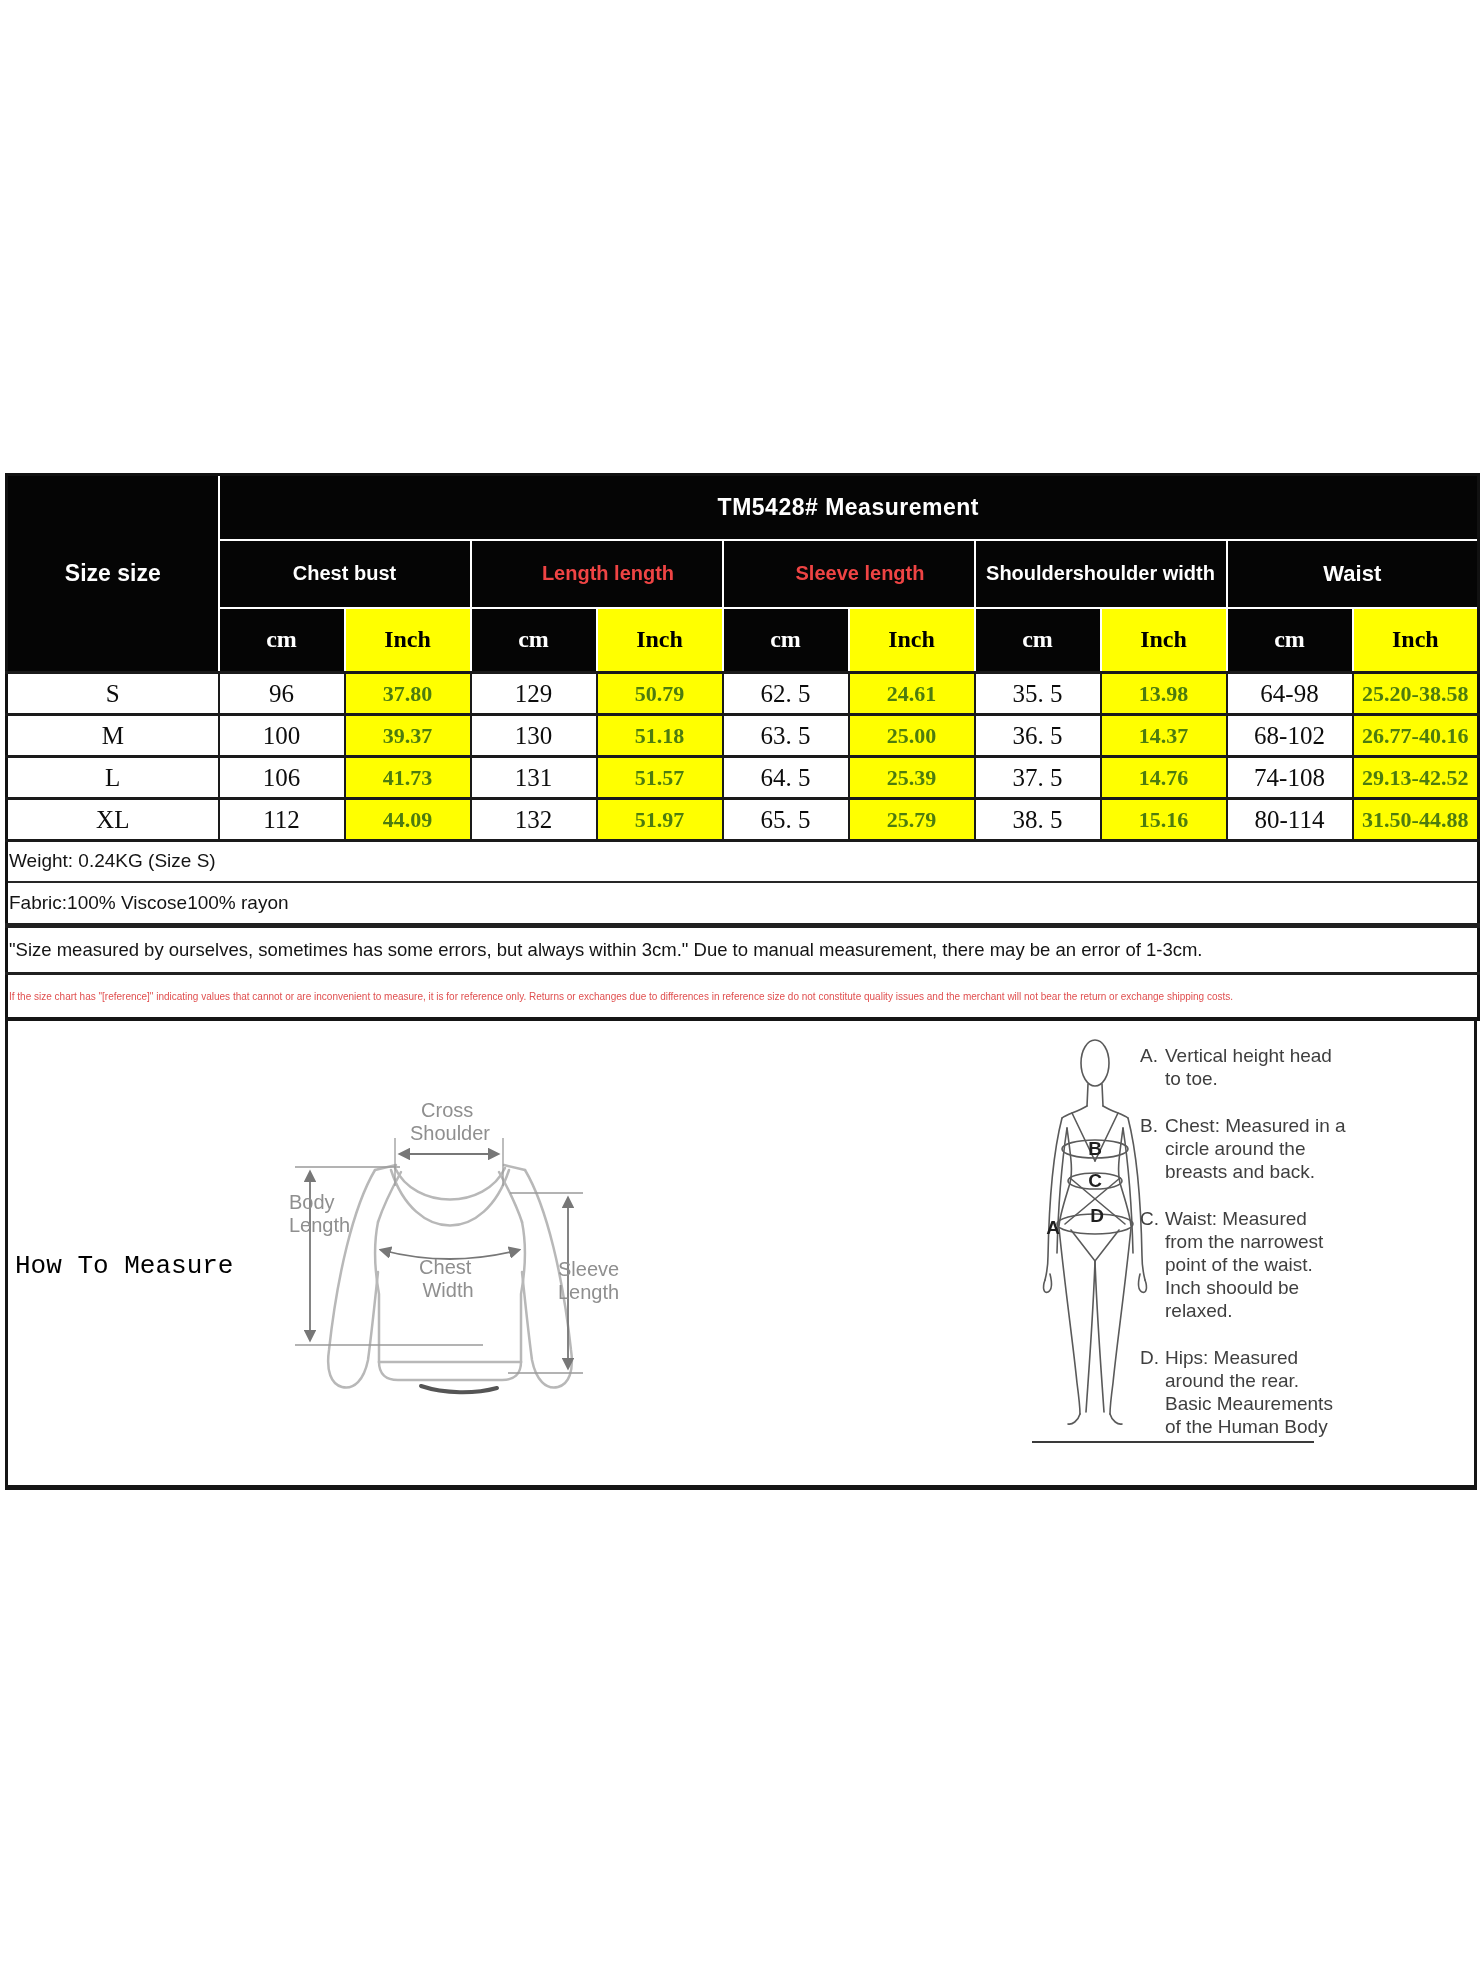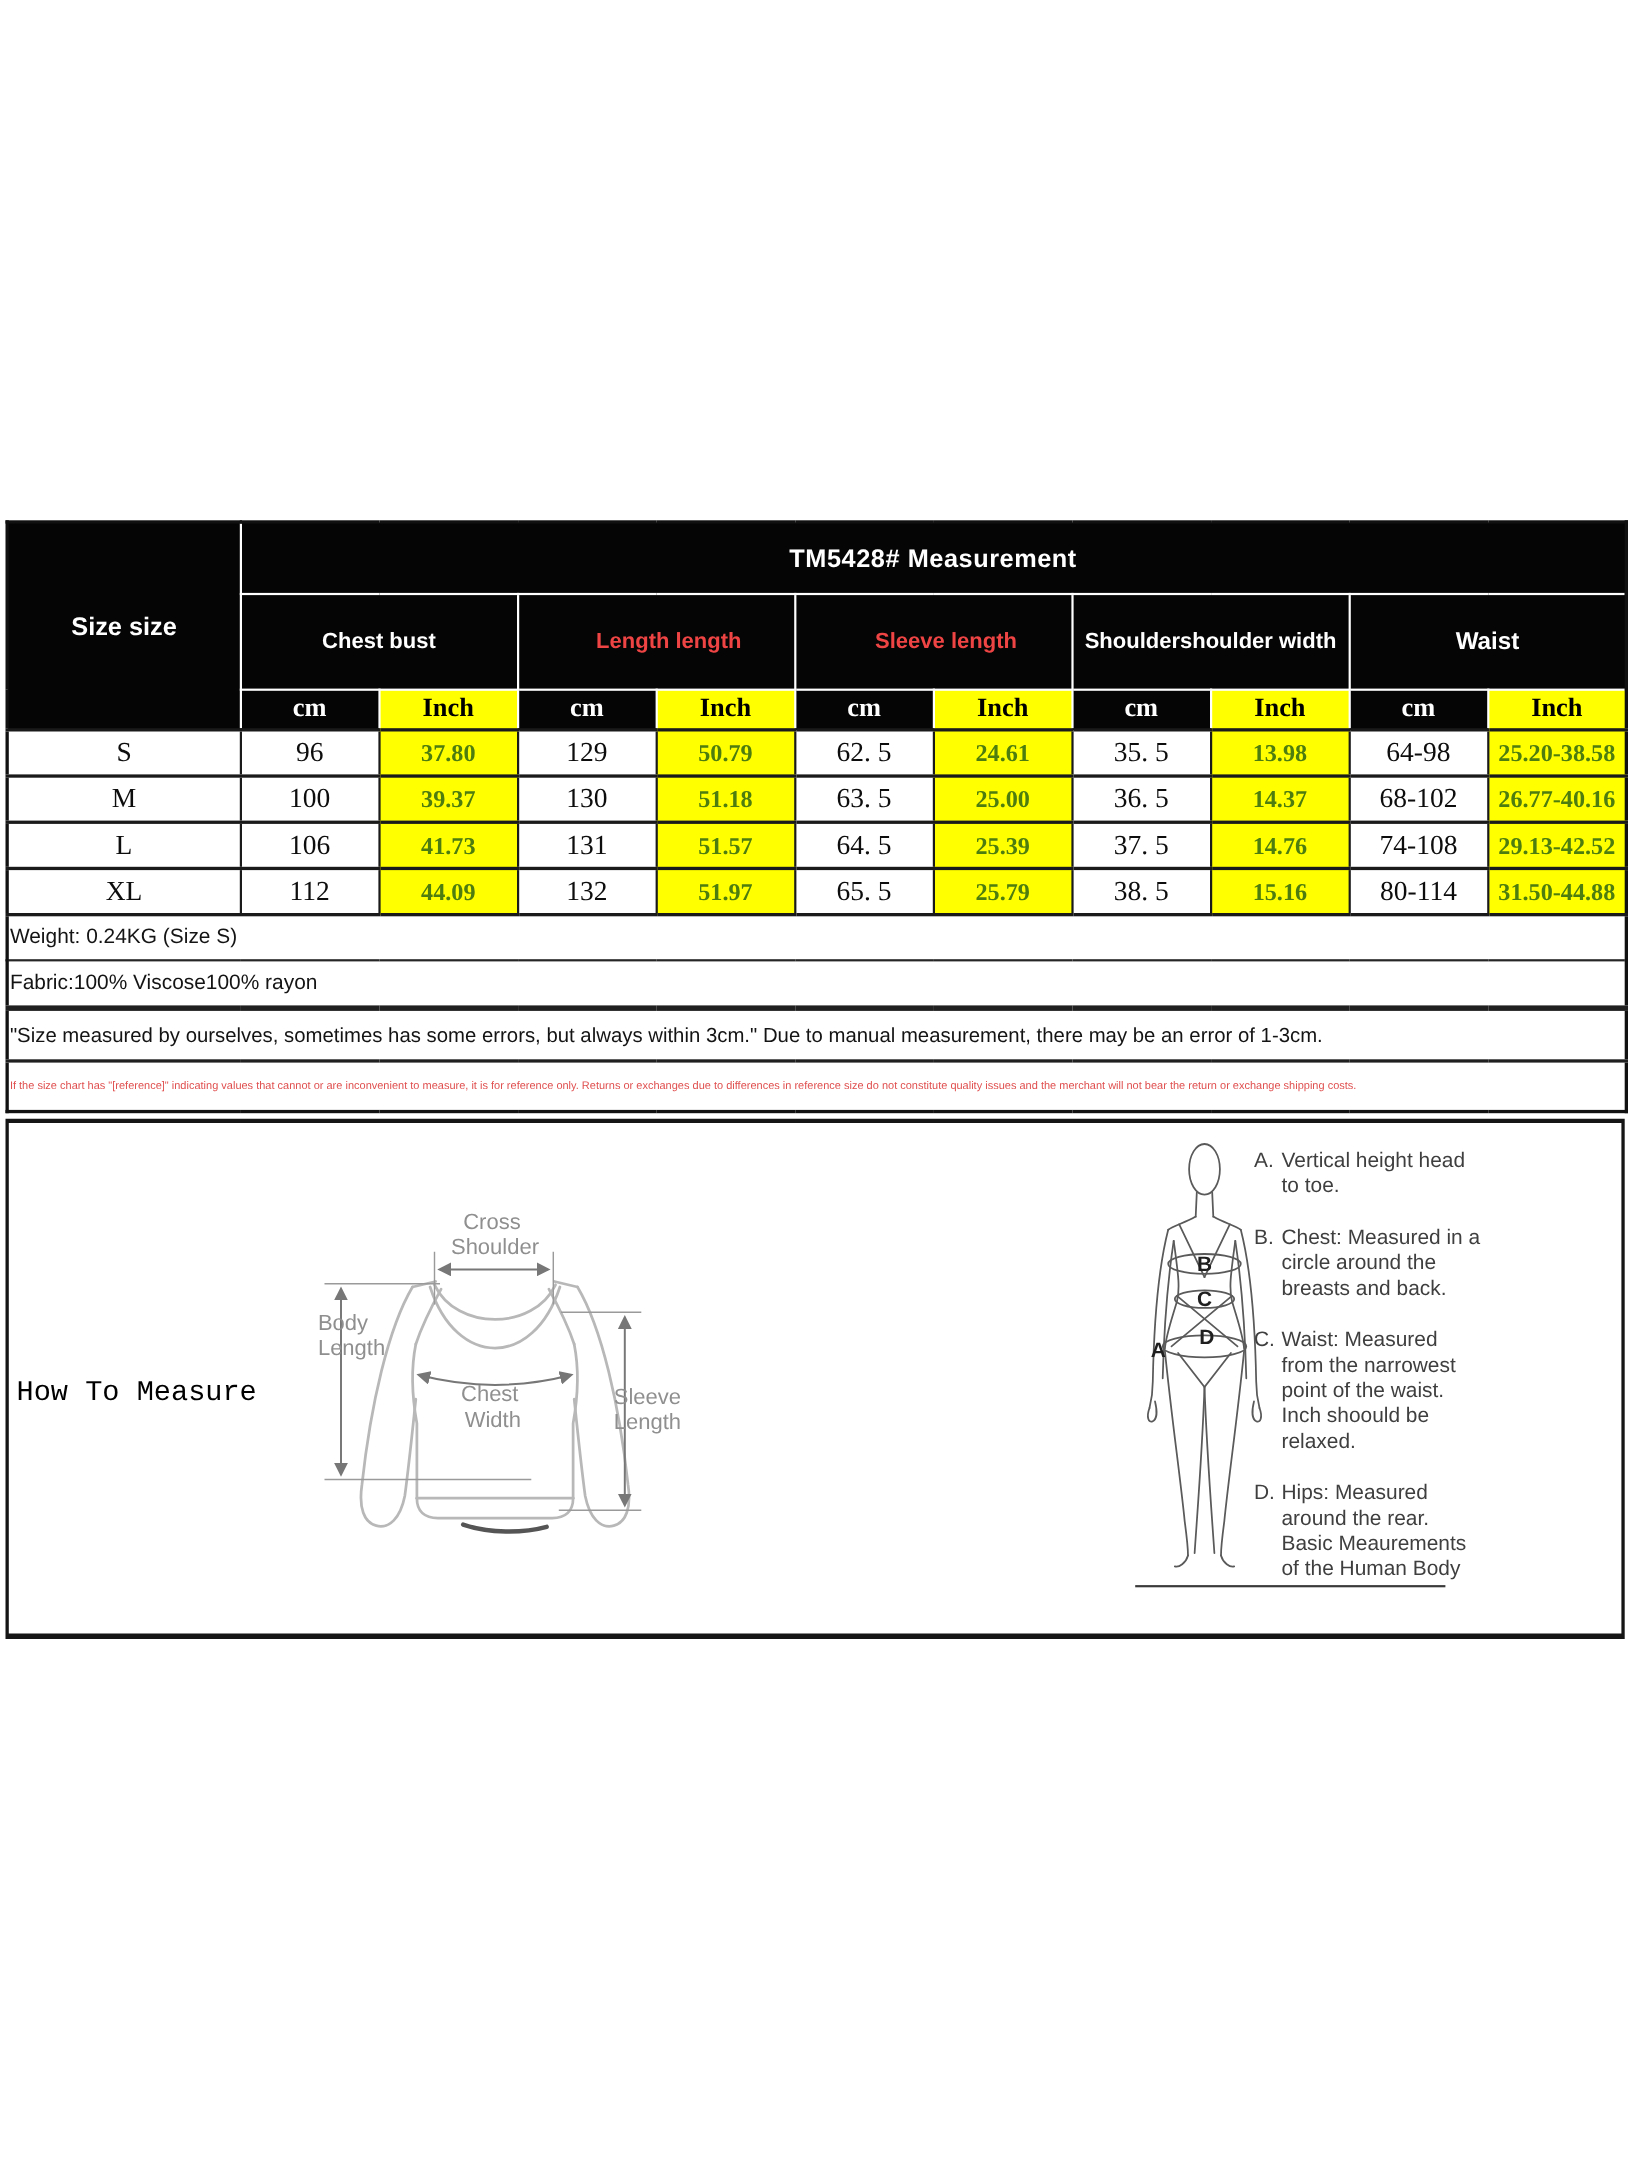--- a/index.html
+++ b/index.html
@@ -9,26 +9,26 @@
   
   table.size-table{position:absolute;left:5px;top:473px;width:1472px;
     border-collapse:collapse;table-layout:fixed;border:3px solid #111;}
   col.c-size{width:212px}
   col.c-d{width:126px}
   .hdr{background:#050505;color:#fff;border:2px solid #fff;
        text-align:center;vertical-align:middle;}
   tr.r-title{height:65px}
   .title-cell{font-size:23px;font-weight:bold;letter-spacing:.5px;}
   .size-hdr{font-size:23px;font-weight:600;}
-  tr.r-groups{height:87px}
+  tr.r-groups{height:68px}
   .group-cell{font-size:20px;font-weight:700;}
   .g-length,.g-sleeve{color:#ef4444;padding-left:24px;}
   .g-shoulder{font-size:20px;}
   .g-waist{font-size:22px;}
-  tr.r-units{height:37px}
+  tr.r-units{height:65px}
   .ucm,.uin{font-family:"Liberation Serif",serif;font-weight:700;font-size:24px;
     text-align:center;border:2px solid #fff;}
   .ucm{background:#050505;color:#fff;}
   .uin{background:#ffff00;color:#000000;}
   tr.r-data{height:42px}
   tr.r-data th,tr.r-data td{font-family:"Liberation Serif",serif;text-align:center;
     border:2px solid #1a1a1a;border-top-width:3px;border-bottom-width:3px;}
   .dsize,.dcm{background:#fff;color:#0d0d0d;font-size:25px;font-weight:400;}
   .din{background:#ffff00;color:#4d7c0f;font-size:22px;font-weight:700;}
   .note-row td{border:2px solid #262626;text-align:left;font-size:19px;

